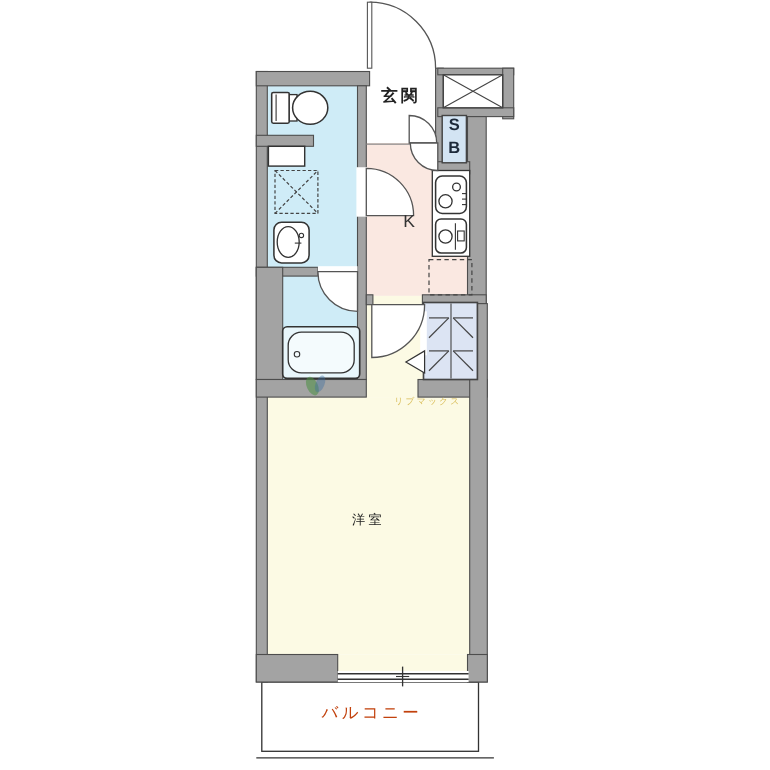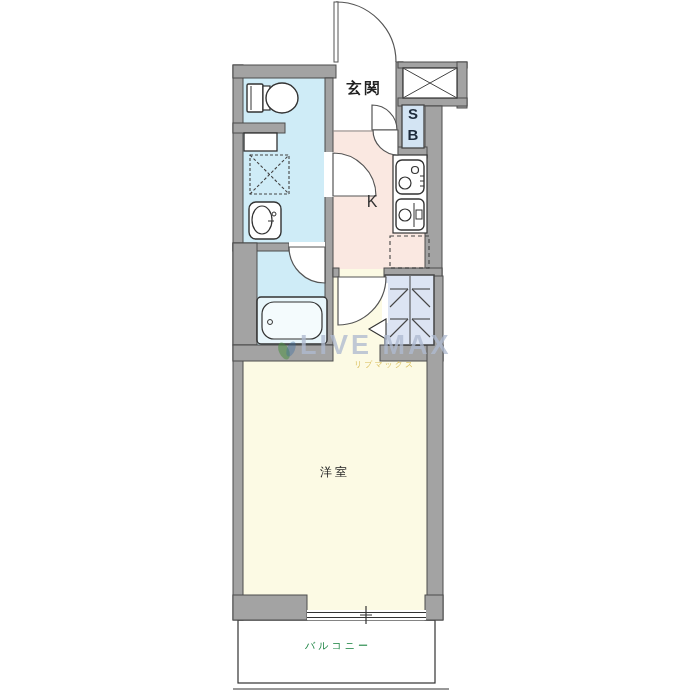--- a/index.html
+++ b/index.html
@@ -7,25 +7,25 @@
     position:relative;width:692px;height:700px;background:#ffffff;overflow:hidden;
     font-family:"Liberation Sans","DejaVu Sans",sans-serif;
   }
   #plan-svg{position:absolute;left:0;top:0;}
   .lbl{position:absolute;color:#1c1c1c;text-align:center;line-height:1.2;white-space:nowrap;}
   .lbl-genkan{left:333px;top:79px;width:63px;font-size:15px;letter-spacing:3px;font-weight:bold;color:#222;}
   .lbl-s{left:402px;top:105px;width:22px;font-size:15px;font-weight:bold;color:#1d2a3a;}
   .lbl-b{left:402px;top:126px;width:22px;font-size:15px;font-weight:bold;color:#1d2a3a;}
   .lbl-k{left:356px;top:192px;width:32px;font-size:16px;color:#333;}
   .lbl-room{left:293px;top:465px;width:84px;font-size:12px;letter-spacing:3px;color:#222;}
-  .lbl-balcony{left:266px;top:640px;width:144px;font-size:10px;letter-spacing:3px;color:#15803d;}
+  .lbl-balcony{left:266px;top:640px;width:144px;font-size:15px;letter-spacing:3px;color:#c2410c;}
   .lbl-brand{left:300px;top:329px;width:220px;font-size:27px;font-weight:bold;letter-spacing:3px;
              color:rgba(174,186,208,0.78);text-align:left;}
-  .lbl-brand-sub{left:354px;top:360px;width:90px;font-size:8px;letter-spacing:2px;
-             color:rgba(214,184,76,0.9);text-align:left;}
+  .lbl-brand-sub{left:344px;top:360px;width:90px;font-size:8px;letter-spacing:2px;
+             color:rgba(214,184,76,0.9);text-align:center;}
 </style>
 </head>
 <body>
 
 <div id="canvas">
 
 <svg id="plan-svg" width="700" height="700" viewBox="0 0 700 700">
 
   <g>
     <rect x="243" y="78" width="82" height="167" fill="#cfecf7"></rect>
@@ -175,16 +175,15 @@
     <ellipse cx="291" cy="349" rx="4" ry="8" transform="rotate(22 291 349)" fill="#3c6fa0" opacity="0.4"></ellipse>
   </g>
 </svg>
 
 <div class="lbl lbl-genkan">玄関</div>
 <div class="lbl lbl-s">S</div>
 <div class="lbl lbl-b">B</div>
 <div class="lbl lbl-k">K</div>
 <div class="lbl lbl-room">洋室</div>
 <div class="lbl lbl-balcony">バルコニー</div>
-<div class="lbl lbl-brand">LIVE MAX</div>
 <div class="lbl lbl-brand-sub">リブマックス</div>
 
 </div>
 
 </body></html>

